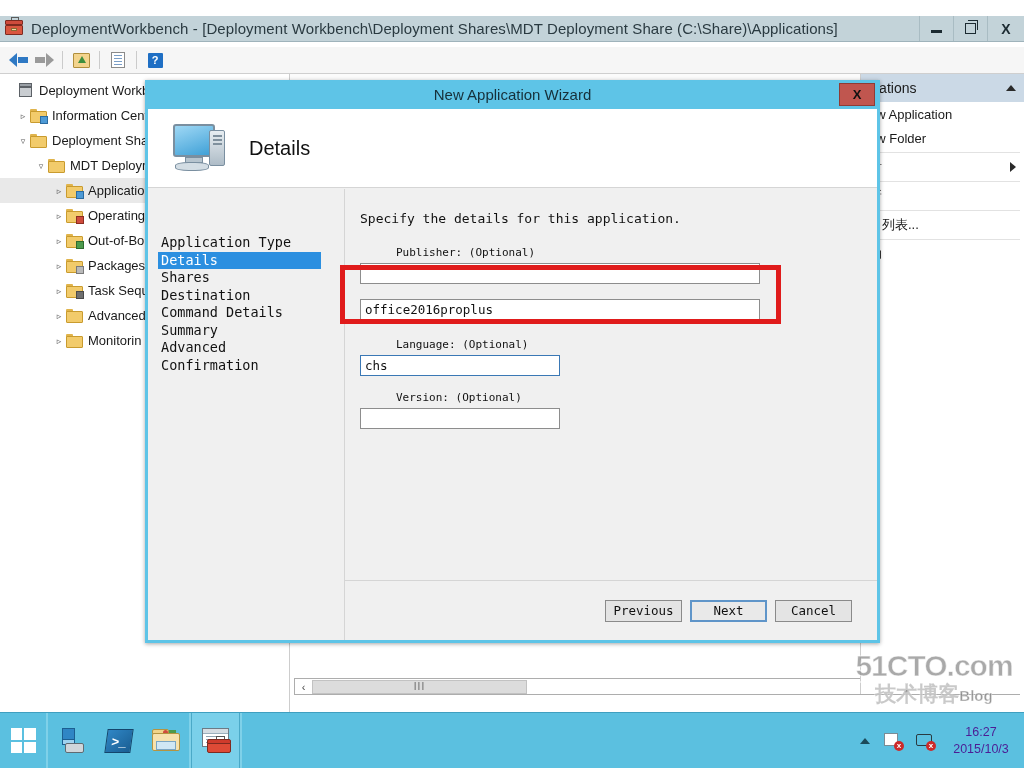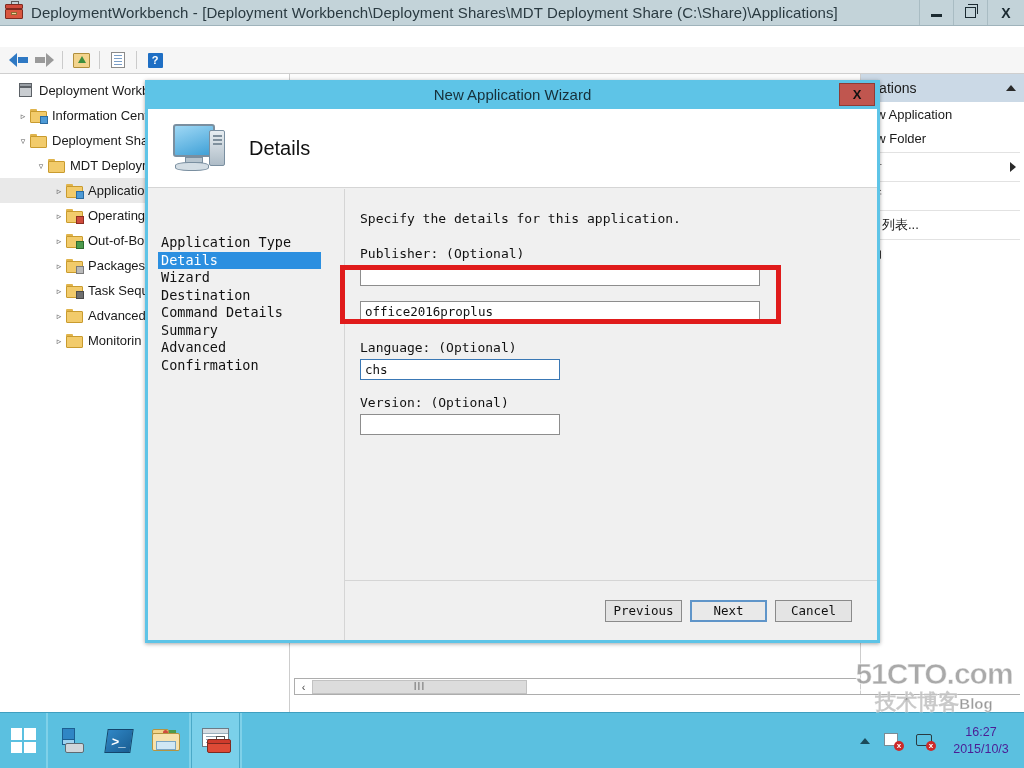--- a/index.html
+++ b/index.html
@@ -9,21 +9,21 @@
     font-family:"Liberation Sans", sans-serif;
     -webkit-font-smoothing:none;
   }
   .mono{font-family:"DejaVu Sans Mono","Liberation Mono",monospace;}
 
   
   #app-window{position:absolute;left:0;top:0;width:1024px;height:713px;background:#ffffff;}
 
   
   #titlebar{
-    position:absolute;left:0;top:0;width:1024px;height:25px;
+    position:absolute;left:0;top:16px;width:1024px;height:25px;
     background:#c3d3d9;border-bottom:1px solid #9fb3bb;
     display:flex;align-items:center;
   }
   #titlebar .appicon{width:20px;height:18px;margin-left:5px;margin-right:6px;position:relative;}
   .toolbox-ico{position:relative;width:18px;height:15px;}
   .toolbox-ico .lid{position:absolute;left:0;top:0;width:18px;height:5px;background:#cf4b3c;border:1px solid #7e2a20;box-sizing:border-box;border-radius:1px;}
   .toolbox-ico .handle{position:absolute;left:6px;top:-3px;width:6px;height:4px;border:1px solid #5b5b5b;border-bottom:none;background:transparent;}
   .toolbox-ico .body{position:absolute;left:0;top:5px;width:18px;height:10px;background:#d9563f;border:1px solid #7e2a20;box-sizing:border-box;border-radius:1px;}
   .toolbox-ico .latch{position:absolute;left:6px;top:8px;width:6px;height:3px;background:#f2d6a0;border:1px solid #8a6a33;box-sizing:border-box;}
   #title-text{font-size:15px;color:#2a3a41;letter-spacing:0.1px;white-space:nowrap;}
@@ -122,21 +122,21 @@
   #wiz-banner-title{font-size:20px;color:#111;}
 
   #wiz-main{position:absolute;left:0;top:80px;width:729px;height:451px;display:flex;}
   #wiz-steps{width:197px;background:#f0f0f0;border-right:1px solid #d5d5d5;box-sizing:border-box;
     padding:45px 0 0 10px;}
   .step{font-size:13.5px;color:#111;height:17px;line-height:17px;padding-left:3px;margin-bottom:0.5px;width:160px;}
   .step.active{background:#2b8fe0;color:#ffffff;}
   #wiz-form{flex:1;background:#f0f0f0;position:relative;padding:22px 0 0 15px;box-sizing:border-box;}
   #intro{font-size:13px;color:#111;margin-bottom:20px;}
   .fgroup{margin-bottom:15px;}
-  .flabel{font-size:13px;color:#111;margin-bottom:4px;}
+  .flabel{font-size:11px;color:#111;margin-bottom:4px;margin-left:36px;}
   .finput{background:#ffffff;border:1px solid #8d8d8d;box-sizing:border-box;height:21px;
     font-size:12.5px;color:#111;padding:2px 4px;display:flex;align-items:center;}
   .finput.focus{border-color:#3a78b5;}
   .w-wide{width:400px;}
   .w-mid{width:200px;}
   #redbox{position:absolute;left:-5px;top:76px;width:441px;height:59px;
     border:5px solid #e01b1b;box-sizing:border-box;pointer-events:none;}
   #wiz-footer{position:absolute;left:197px;bottom:0;width:532px;height:60px;
     border-top:1px solid #d5d5d5;background:#f0f0f0;display:flex;align-items:center;
     justify-content:flex-end;padding-right:25px;box-sizing:border-box;}
@@ -179,21 +179,21 @@
   .tray-caret{width:0;height:0;border-left:5px solid transparent;border-right:5px solid transparent;
     border-bottom:6px solid #1b4a5a;margin-right:12px;}
   .tray-ico{width:22px;height:20px;position:relative;margin-right:10px;}
   .flagico{position:absolute;left:2px;top:2px;width:14px;height:13px;background:#fff;border:1px solid #7a8c95;box-sizing:border-box;}
   .netico{position:absolute;left:2px;top:3px;width:16px;height:12px;border:1px solid #2a3a41;border-radius:2px;box-sizing:border-box;}
   .errdot{position:absolute;right:0;bottom:0;width:10px;height:10px;border-radius:50%;background:#cc2a2a;
     color:#fff;font-size:8px;line-height:10px;text-align:center;font-weight:bold;}
   #clock{text-align:center;color:#4c1d95;font-size:12.5px;line-height:17px;min-width:70px;}
 
   
-  #watermark{position:absolute;right:4px;bottom:50px;width:172px;height:62px;pointer-events:none;
+  #watermark{position:absolute;right:4px;bottom:58px;width:172px;height:62px;pointer-events:none;
     display:flex;flex-direction:column;align-items:center;justify-content:center;}
   #wm-top{font-size:30px;font-weight:bold;color:rgba(150,150,150,.82);letter-spacing:-1px;
     -webkit-text-stroke:1px rgba(255,255,255,.65);line-height:30px;}
   #wm-bot{font-size:21px;font-weight:bold;color:rgba(120,120,120,.8);line-height:22px;
     -webkit-text-stroke:1px rgba(255,255,255,.5);}
   #wm-bot span.blog{font-size:15px;}
   #wm-rule{width:170px;height:2px;background:rgba(255,255,255,.55);}
 </style>
 </head>
 <body>
@@ -401,21 +401,21 @@
             <div class="base"></div>
             <div class="tower"></div>
         </div>
         <div id="wiz-banner-title">Details</div>
       </div>
 
       <div id="wiz-main">
         <div id="wiz-steps">
           <div class="step mono">Application Type</div>
           <div class="step mono active">Details</div>
-          <div class="step mono">Wizard</div>
+          <div class="step mono">Shares</div>
           <div class="step mono">Destination</div>
           <div class="step mono">Command Details</div>
           <div class="step mono">Summary</div>
           <div class="step mono">Advanced</div>
           <div class="step mono">Confirmation</div>
         </div>
 
         <div id="wiz-form">
           <div id="intro" class="mono">Specify the details for this application.</div>
 

